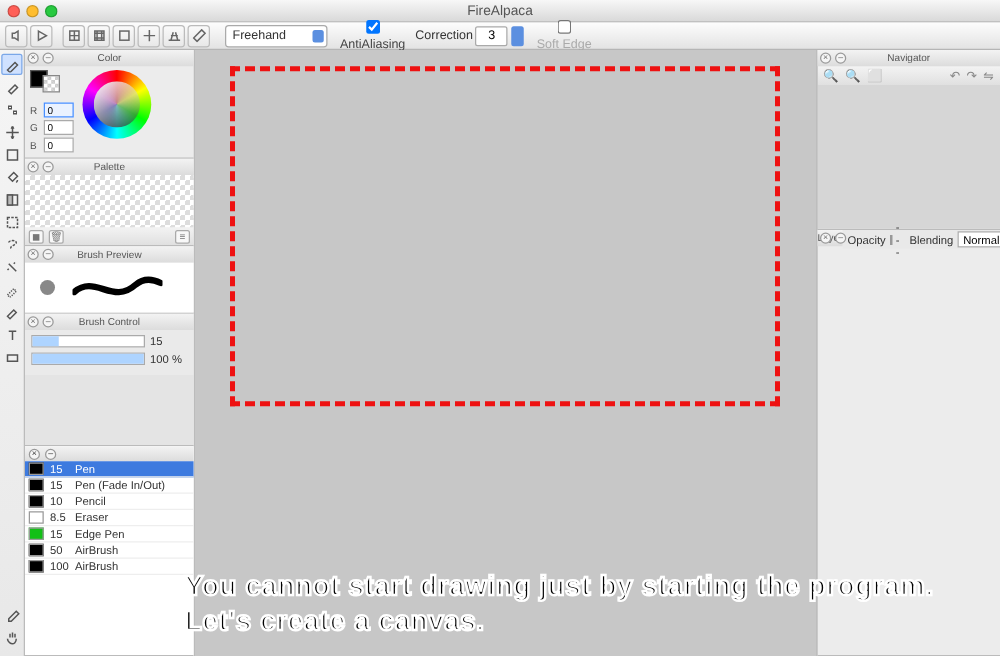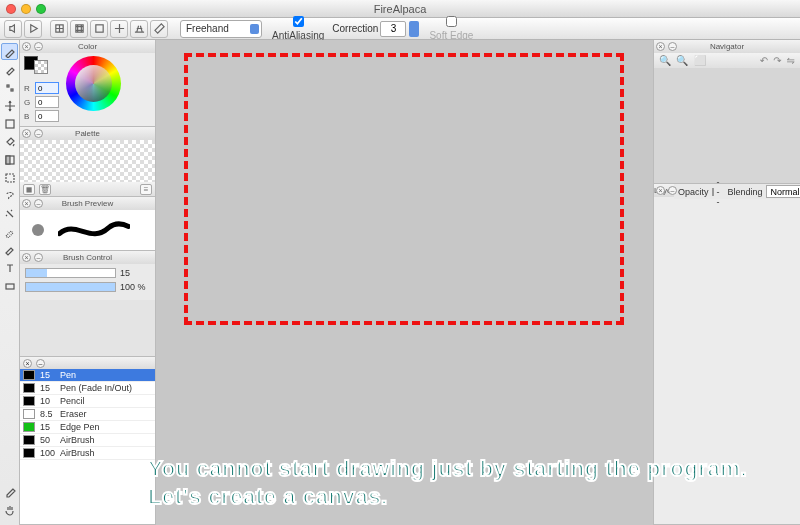--- a/index.html
+++ b/index.html
@@ -70,21 +70,21 @@
   .navtools{height:15px;background:linear-gradient(#f3f3f3,#e0e0e0);display:flex;align-items:center;gap:5px;padding:0 5px;}
   .navtools span{font-size:10px;color:#888;}
   .layerbody{display:flex;flex-direction:row;flex:1;}
   .layrow{display:flex;align-items:center;height:15px;padding:0 4px;font-size:9px;gap:3px;background:#e9e9e9;}
   .layrow .lslider{flex:1;height:8px;border:1px solid #999;background:repeating-linear-gradient(90deg,#bbb 0 3px,#ddd 3px 6px);}
   .layrow select{flex:1;height:13px;font-size:9px;border:1px solid #aaa;background:#fff;}
   .laychk{display:flex;gap:6px;padding:2px 4px;font-size:8px;color:#888;background:#e9e9e9;}
   .layerstack{flex:1;background:#8a8a8a;margin:1px;}
   .layerfoot{height:16px;background:linear-gradient(#f3f3f3,#e0e0e0);display:flex;align-items:center;gap:3px;padding:0 3px;}
   
-  .overlaytext{position:absolute;left:148px;bottom:14px;right:6px;font-family:"Arial Black",Arial,sans-serif;font-weight:900;font-size:22px;line-height:1.28;color:#0f766e;-webkit-text-stroke:2px #fff;letter-spacing:.6px;}
+  .overlaytext{position:absolute;left:148px;bottom:14px;right:6px;font-family:"Arial Black",Arial,sans-serif;font-weight:900;font-size:22px;line-height:1.28;color:#000000;-webkit-text-stroke:2px #fff;letter-spacing:.6px;}
 </style>
 </head>
 <body>
 
 <div class="titlebar">
   <div class="traffic">
     <div class="dot red"></div>
     <div class="dot yellow"></div>
     <div class="dot green"></div>
   </div>

